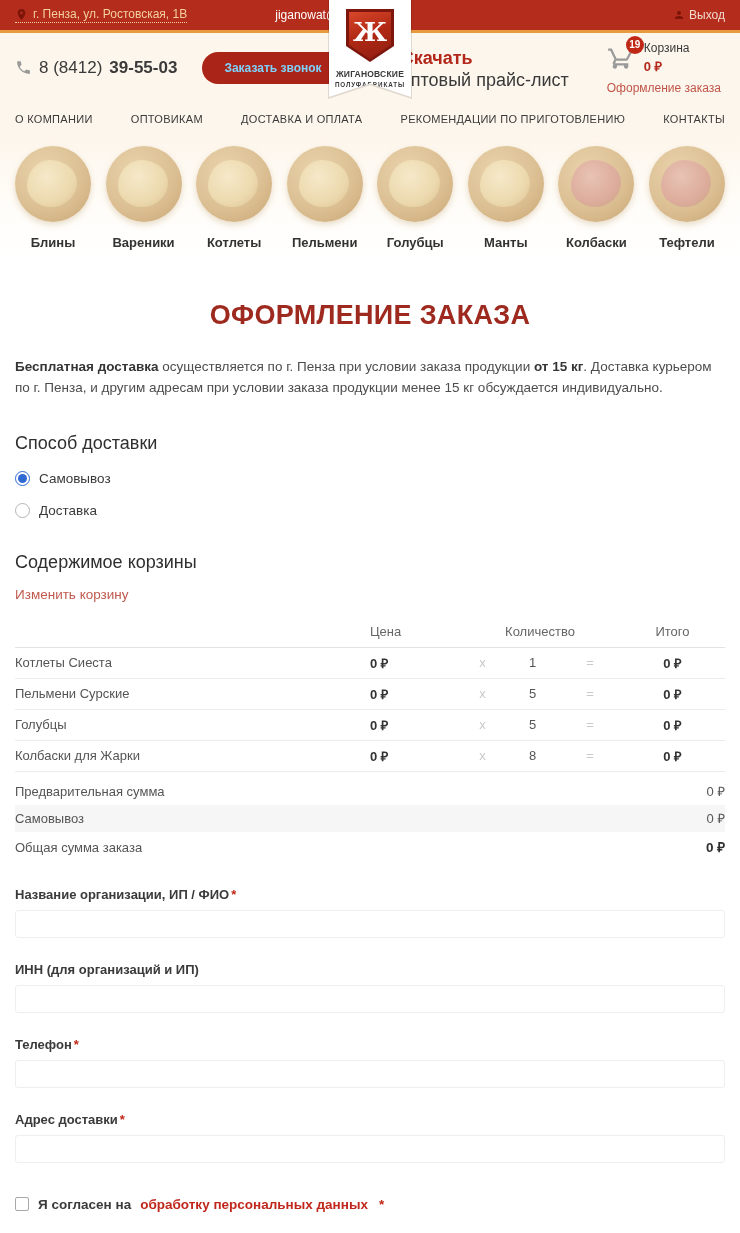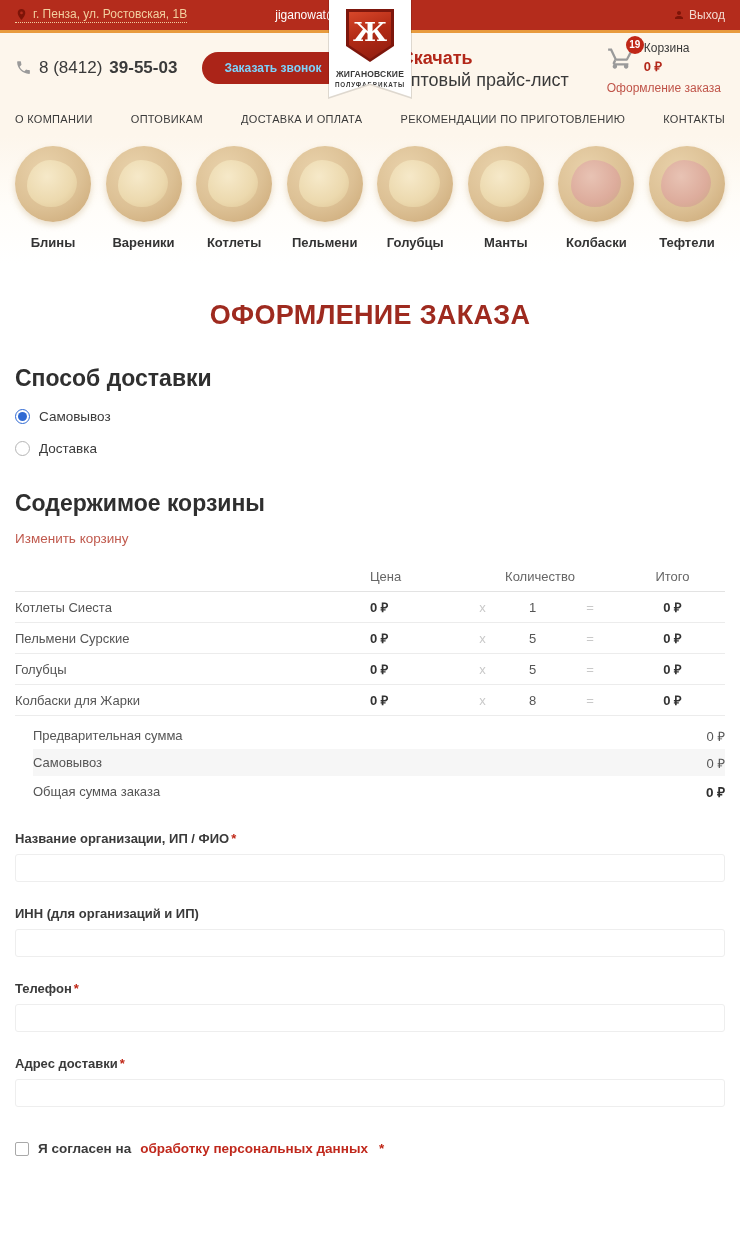--- a/index.html
+++ b/index.html
@@ -74,42 +74,42 @@
   .category:nth-child(8) .cat-circle::after {
                 background: radial-gradient(circle at 40% 35%, #e8c3b4 0%, #ddac9c 60%, #caa684 100%); }
   .cat-label { font-size: 13px; font-weight: 600; color: #333; }
 
   
   .main { padding: 0 15px; }
   .page-title { color: #9e2a1f; text-align: center; font-size: 27px; font-weight: 700;
                 margin: 36px 0 26px; letter-spacing: .3px; }
   .intro { font-size: 13.5px; color: #4d4d4d; line-height: 1.55; }
   .intro b { color: #353535; }
-  .section-h { font-size: 23px; font-weight: 700; color: #2f2f2f; margin-top: 34px; }
+  .section-h { font-size: 18px; font-weight: 400; color: #2f2f2f; margin-top: 34px; }
 
   .radio-row { display: flex; align-items: center; gap: 9px; margin-top: 17px; font-size: 13.5px; cursor: pointer; }
   .radio { width: 15px; height: 15px; border-radius: 50%; border: 1px solid #b5b5b5; background: #fff; position: relative; flex: none; }
   .radio.checked { border-color: #2f69d3; }
   .radio.checked::after { content: ""; position: absolute; inset: 2px; border-radius: 50%; background: #2f69d3; }
 
   .edit-link { display: inline-block; color: #c05a4e; font-size: 13.5px; margin-top: 14px; cursor: pointer; }
 
   
   .cart-table { margin-top: 14px; font-size: 13px; color: #555; }
   .t-row { display: flex; align-items: center; height: 31px; border-bottom: 1px solid #ececec; }
   .t-head { color: #666; border-bottom: 1px solid #e3e3e3; }
   .c-name { width: 355px; }
   .c-price { width: 90px; }
   .c-x { width: 45px; text-align: center; color: #c9c9c9; }
   .c-qty { width: 55px; text-align: center; }
   .c-eq { width: 60px; text-align: center; color: #c9c9c9; }
   .c-total { width: 105px; text-align: center; }
   .c-qtyhead { width: 160px; text-align: center; }
   .money { font-weight: 700; color: #333; }
-  .sum-row { display: flex; align-items: center; height: 27px; font-size: 13px; color: #555; margin-left: 18px; }
+  .sum-row { display: flex; align-items: center; height: 27px; font-size: 13px; color: #555; }
   .sum-row.shaded { background: #f6f6f6; }
   .sum-row .lbl { flex: 1; }
   .sum-row .val { text-align: right; }
   .sum-row.grand { height: 31px; }
   .sum-row.grand .val { font-weight: 700; color: #2f2f2f; font-size: 13.5px; }
   .summary-block { margin-top: 6px; }
 
   
   .field-block { margin-top: 24px; }
   .field-label { font-size: 13px; font-weight: 600; color: #3a3a3a; margin-bottom: 8px; }
@@ -231,20 +231,21 @@
     </div>
     <div class="category">
       <div class="cat-circle"></div>
       <div class="cat-label">Тефтели</div>
     </div>
   </div>
 
   <div class="main">
     <h1 class="page-title">ОФОРМЛЕНИЕ ЗАКАЗА</h1>
 
+    <p class="intro"><b>Бесплатная доставка</b><span> осуществляется по г. Пенза при условии заказа продукции </span><b>от 15 кг</b><span>. Доставка курьером по г. Пенза, и другим адресам при условии заказа продукции менее 15 кг обсуждается индивидуально.</span></p>
 
     <h2 class="section-h">Способ доставки</h2>
 
     <div class="radio-row">
       <span class="radio checked"></span>
       <span>Самовывоз</span>
     </div>
     <div class="radio-row">
       <span class="radio"></span>
       <span>Доставка</span>

